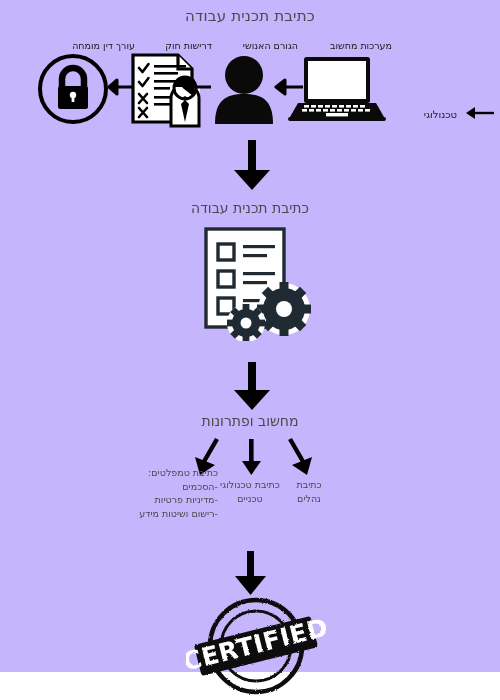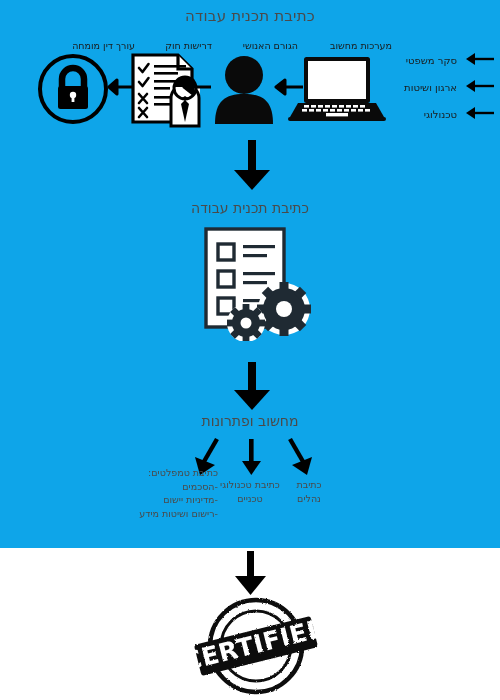--- a/index.html
+++ b/index.html
@@ -7,22 +7,22 @@
   html, body {
     margin: 0; padding: 0;
     width: 500px; height: 700px;
     background: #ffffff;
     font-family: "DejaVu Sans", "Liberation Sans", sans-serif;
     overflow: hidden;
   }
   #canvas {
     position: relative;
     width: 500px;
-    height: 548px;
-    background: #0ea5e9;
+    height: 672px;
+    background: #c4b5fd;
     padding-left: 16px;
   }
   .abs { position: absolute; }
 
   
   .page-title {
     left: 0; top: 7px; width: 500px;
     text-align: center;
     font-size: 15px;
     color: #4a4a4a;
@@ -164,39 +164,21 @@
     <svg width="30" height="18" viewBox="0 0 30 18">
       <path d="M29 9 L10 9 M11 2 L2 9 L11 16 Z" fill="#000" stroke="#000" stroke-width="3" stroke-linejoin="round"></path>
     </svg>
   </div>
   <div class="abs h-arrow" style="left:274px; top:78px;">
     <svg width="30" height="18" viewBox="0 0 30 18">
       <path d="M29 9 L10 9 M11 2 L2 9 L11 16 Z" fill="#000" stroke="#000" stroke-width="3" stroke-linejoin="round"></path>
     </svg>
   </div>
 
-  <div class="abs" style="left:390px; top:51px; width:105px; display:flex; align-items:center; gap:8px;">
-    <span>
-      <svg width="30" height="14" viewBox="0 0 30 14">
-        <path d="M29 7 L8 7" stroke="#000" stroke-width="2.4"></path>
-        <path d="M10 1 L1 7 L10 13 Z" fill="#000"></path>
-      </svg>
-    </span>
-    <span class="side-label" style="flex:1;">סקר משפטי</span>
-  </div>
-
-  <div class="abs" style="left:390px; top:78px; width:105px; display:flex; align-items:center; gap:8px;">
-    <span>
-      <svg width="30" height="14" viewBox="0 0 30 14">
-        <path d="M29 7 L8 7" stroke="#000" stroke-width="2.4"></path>
-        <path d="M10 1 L1 7 L10 13 Z" fill="#000"></path>
-      </svg>
-    </span>
-    <span class="side-label" style="flex:1;">ארגון ושיטות</span>
-  </div>
+
 
   <div class="abs" style="left:390px; top:105px; width:105px; display:flex; align-items:center; gap:8px;">
     <span>
       <svg width="30" height="14" viewBox="0 0 30 14">
         <path d="M29 7 L8 7" stroke="#000" stroke-width="2.4"></path>
         <path d="M10 1 L1 7 L10 13 Z" fill="#000"></path>
       </svg>
     </span>
     <span class="side-label" style="flex:1;">טכנולוגי</span>
   </div>
@@ -299,21 +281,21 @@
   </div>
 
   <div class="abs branch-text" style="left:214px; top:478px; width:72px; text-align:center;">
     <div>כתיבת טכנולוגי</div>
     <div>טכניים</div>
   </div>
 
   <div class="abs branch-text" style="left:128px; top:466px; width:90px; text-align:right;">
     <div>כתיבת טמפלטים:</div>
     <div>-הסכמים</div>
-    <div>-מדיניות יישום</div>
+    <div>-מדיניות פרטיות</div>
     <div>-רישום ושיטות מידע</div>
   </div>
 
   <div class="abs v-arrow" style="left:233px; top:551px;">
     <svg width="36" height="46" viewBox="0 0 36 46">
       <rect x="14" y="0" width="7" height="28" fill="#000"></rect>
       <path d="M2 25 L17.5 44 L33 25 Z" fill="#000"></path>
     </svg>
   </div>
 

